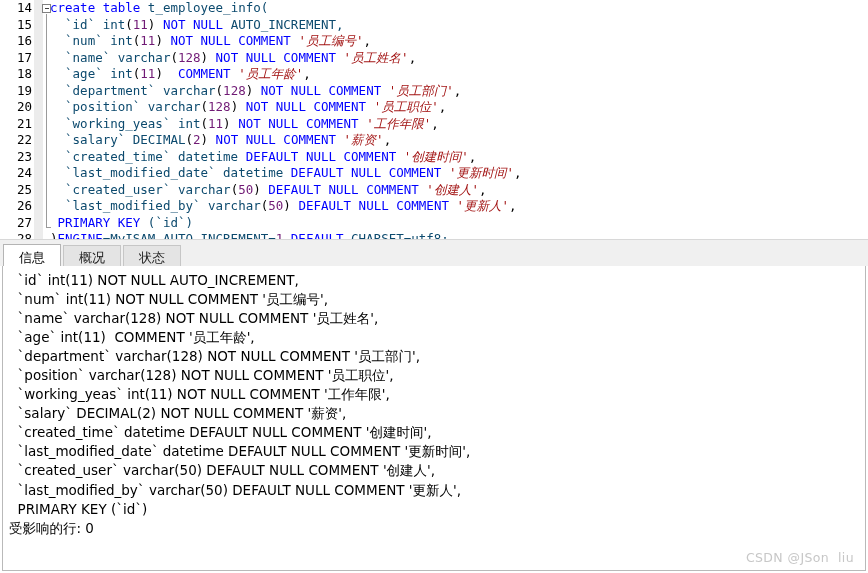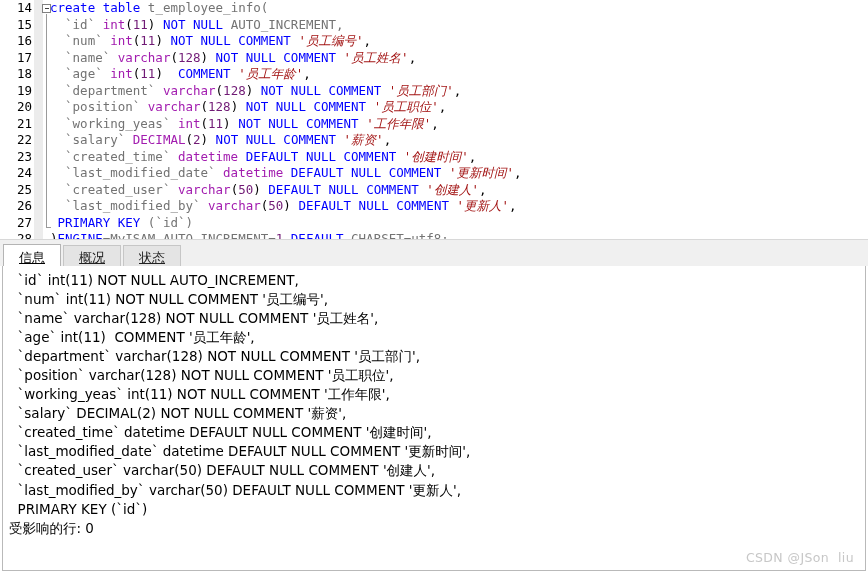--- a/index.html
+++ b/index.html
@@ -90,24 +90,24 @@
     position: absolute;
     left: 38px;
     top: 227px;
     width: 5px;
     height: 1px;
     background: #9a9a9a;
   }
 
   
   .kw   { color: #0000ff; }
-  .type { color: #a21caf; }
+  .type { color: #0c4a6e; }
   .num  { color: #701a75; }
   .str  { color: #a31515; font-style: italic; }
-  .id   { color: #737373; }
+  .id   { color: #0c4a6e; }
   .punc { color: #000000; }
 
   
   #tabbar {
     position: absolute;
     left: 0; top: 239px;
     width: 868px;
     height: 27px;
     background: #f0f0f0;
     border-top: 1px solid #d8d8d8;
@@ -126,21 +126,20 @@
     line-height: 22px;
     padding: 1px 15px;
     font-size: 13px;
     color: #222222;
     background: #e4e4e4;
     border: 1px solid #c6c6c6;
     border-bottom: none;
     margin-right: 2px;
     box-sizing: border-box;
     font-family: "DejaVu Sans", "Liberation Sans", sans-serif;
-    text-decoration: underline;
   }
   .tab.active {
     background: #ffffff;
     border-color: #b4b4b4;
     height: 23px;
     line-height: 23px;
     color: #000000;
   }
 
   

